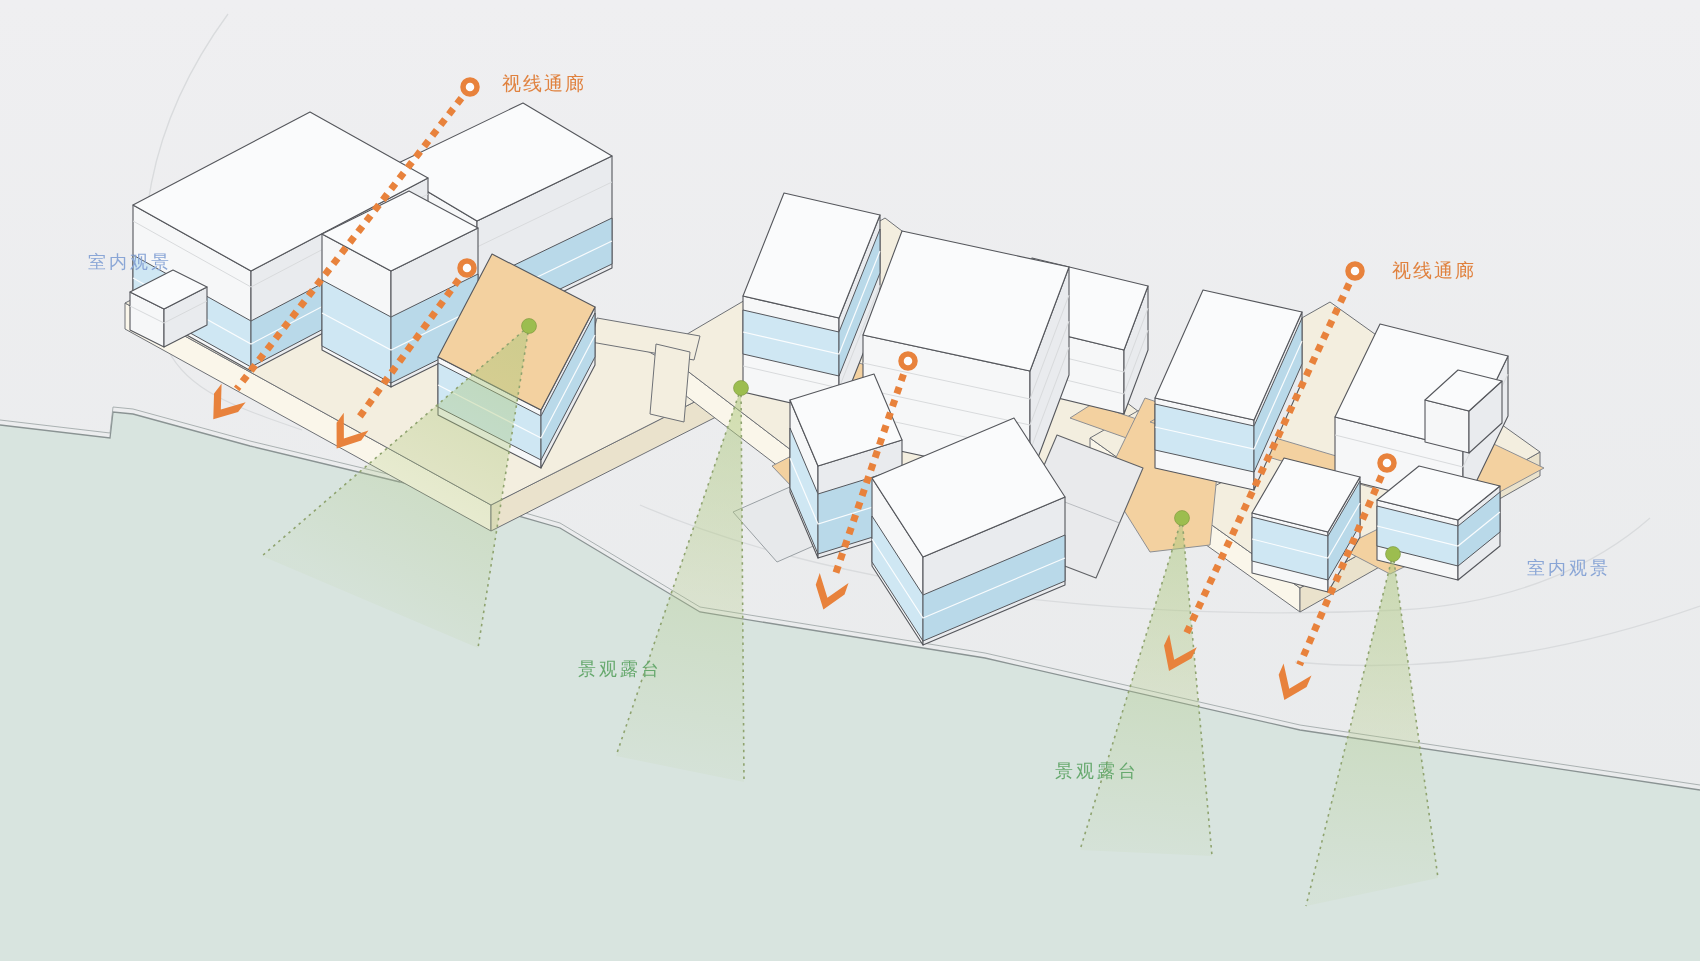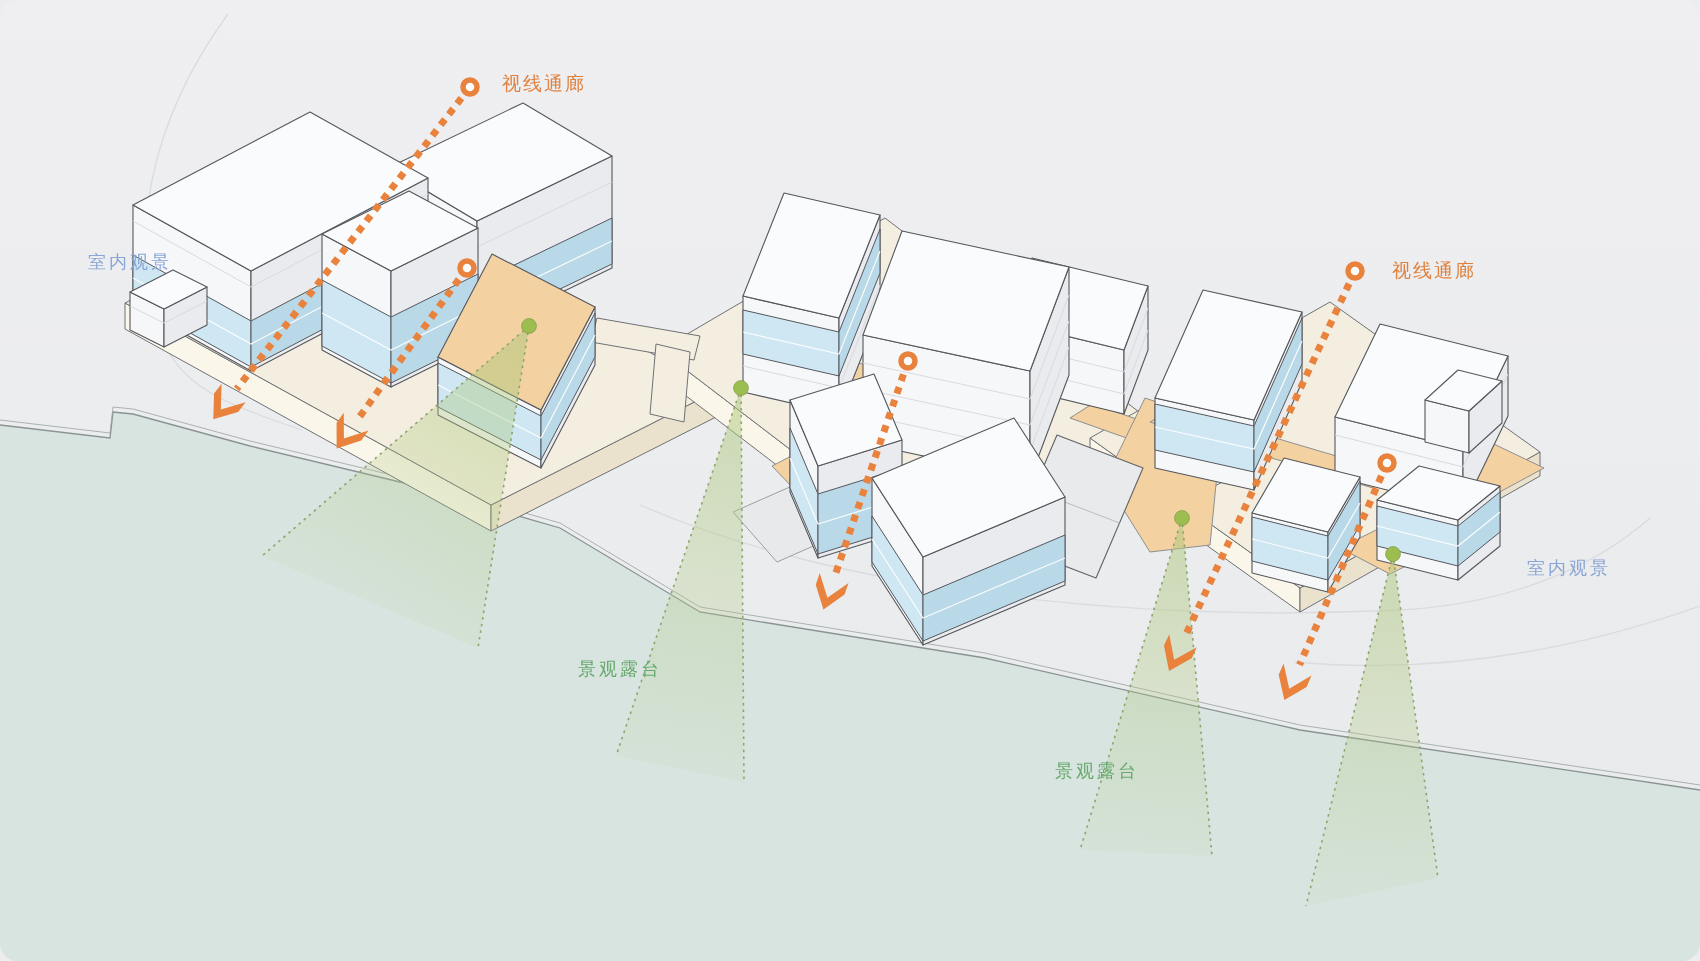--- a/index.html
+++ b/index.html
@@ -1,16 +1,16 @@
 <!DOCTYPE html>
 <html><head>
 <meta charset="utf-8">
 <style>
   html,body{margin:0;padding:0;background:#ecedef;}
-  .stage{position:relative;width:1700px;height:961px;overflow:hidden;background:#ecedef;border-radius:18px;}
+  .stage{position:relative;width:1700px;height:961px;overflow:hidden;background:#ecedef;}
   svg{display:block;}
   .lbl{font-family:"Liberation Sans","DejaVu Sans",sans-serif;font-size:18px;letter-spacing:3px;}
   .lbl.big{font-size:19px;letter-spacing:2px;}
 </style>
 </head>
 <body>
 
 <div class="stage">
   <svg id="scene" width="1700" height="961" viewBox="0 0 1700 961">
     <defs id="defs">

